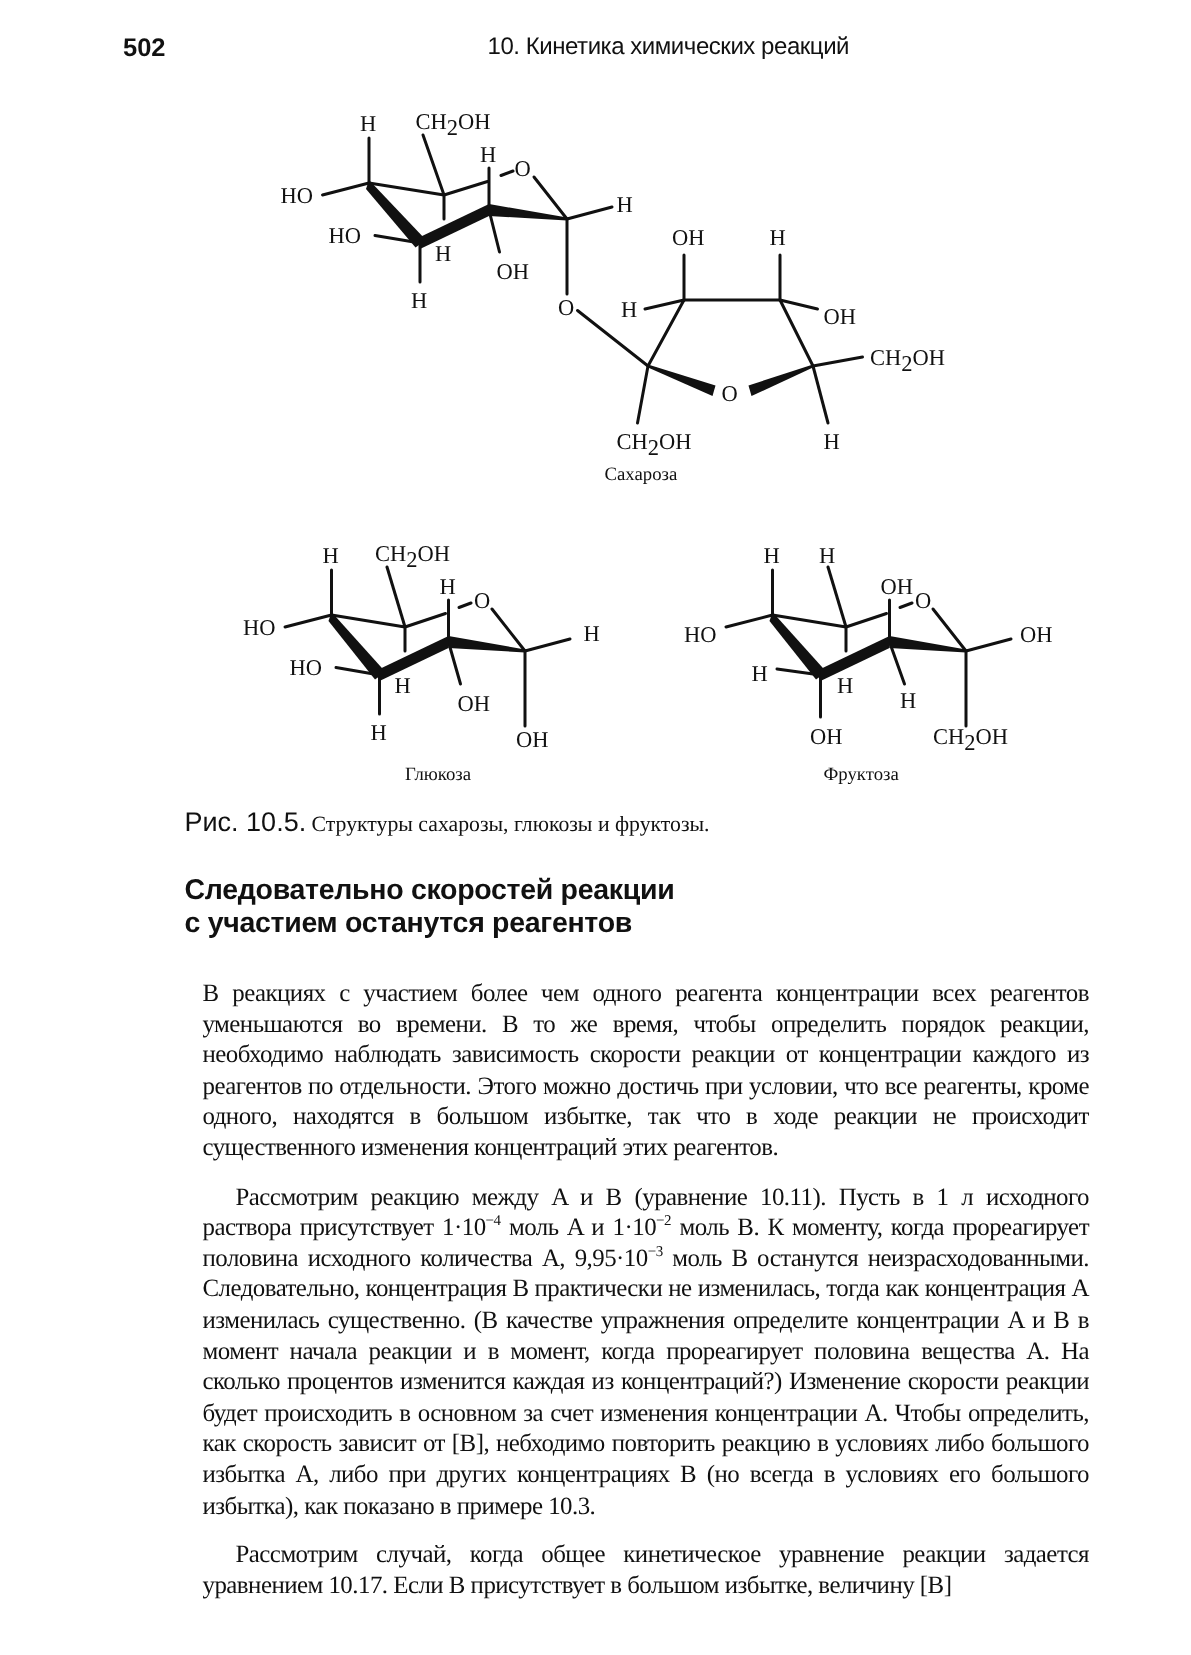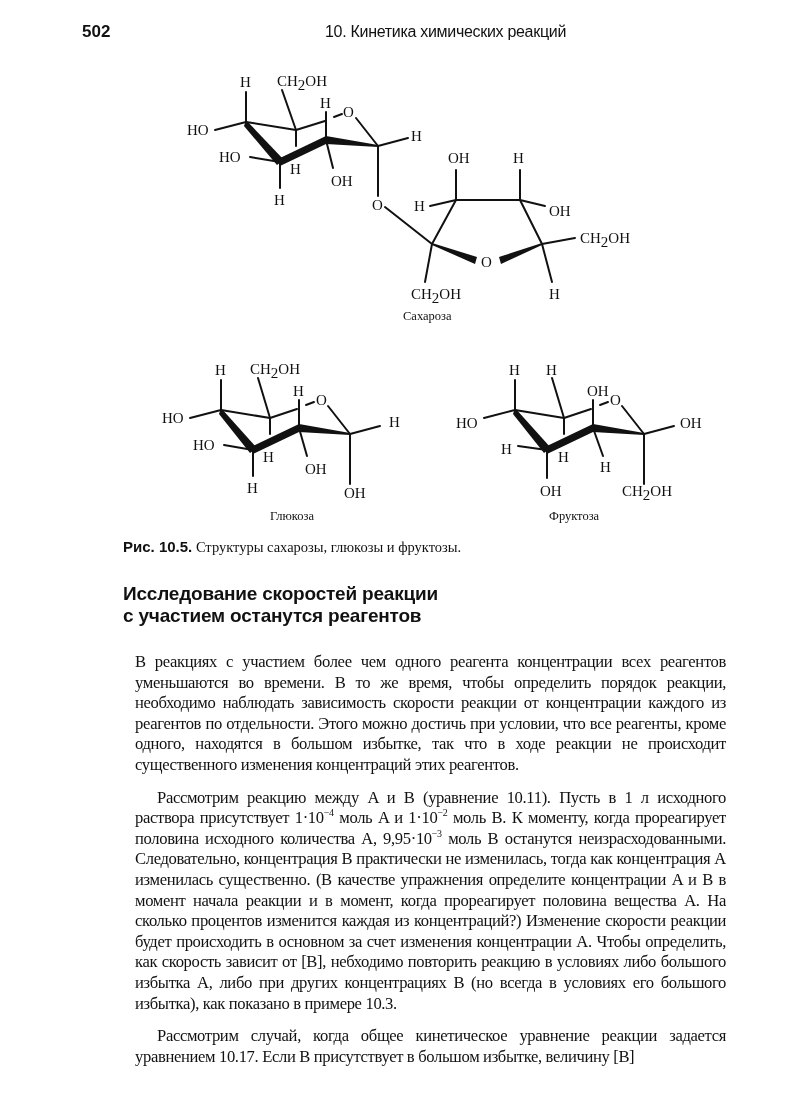--- a/index.html
+++ b/index.html
@@ -3,21 +3,21 @@
 <meta charset="utf-8">
 <style>
   html, body { margin:0; padding:0; background:#fff; }
   body { width:794px; height:1103px; position:relative; overflow:hidden; color:#111; }
   .hdr-num { position:absolute; left:37px; top:22px; font-family:"Liberation Sans", sans-serif; font-weight:bold; font-size:17px;margin-left:45px; }
   .hdr-title { position:absolute; left:293px; top:23px; font-family:"Liberation Sans", sans-serif; font-size:16px; letter-spacing:-0.3px;margin-left:32px; }
   svg.fig { position:absolute; left:0; top:0; }
   svg text { font-family:"Liberation Serif", serif; font-size:15px; fill:#111; }
   svg text.cap { font-size:12.5px; }
   .figcap { position:absolute; left:123px; top:538px; font-family:"Liberation Serif", serif; font-size:14.5px; }
-  .figcap b { font-family:"Liberation Sans", sans-serif; font-weight:bold; font-size:15px; }
+  .figcap b { font-family:"Liberation Sans", sans-serif; font-weight:normal; font-size:18px; }
   .sect { position:absolute; left:123px; top:583px; font-family:"Liberation Sans", sans-serif; font-weight:bold; font-size:19px; line-height:22px; letter-spacing:-0.2px; }
   .body { position:absolute; left:123px; width:615px; font-family:"Liberation Serif", serif; font-size:16.6px; line-height:20.6px; text-align:justify; letter-spacing:-0.35px; }
   .body p { margin:12px; }
   .body p.ind { text-indent:22px; }
   sup { font-size:10px; line-height:0; }
 </style>
 </head>
 <body>
 
 <div class="hdr-num">502</div>
@@ -160,21 +160,21 @@
     <text x="600" y="472">H</text>
     <text x="540" y="496">OH</text>
     <text x="622" y="496">CH<tspan class="sub" dy="4">2</tspan><tspan dy="-4">OH</tspan></text>
     <text class="cap" x="549" y="520">Фруктоза</text>
   </g>
 </svg>
 
 <div class="figcap"><b>Рис. 10.5.</b><span> Структуры сахарозы, глюкозы и фруктозы.</span></div>
 
 <div class="sect">
-  <div>Исследование скоростей реакции</div>
+  <div>Следовательно скоростей реакции</div>
   <div>с участием останутся реагентов</div>
 </div>
 
 <div class="body" style="top:640px;">
   <p>В реакциях с участием более чем одного реагента концентрации всех реагентов уменьшаются во времени. В то же время, чтобы определить порядок реакции, необходимо наблюдать зависимость скорости реакции от концентрации каждого из реагентов по отдельности. Этого можно достичь при условии, что все реагенты, кроме одного, находятся в большом избытке, так что в ходе реакции не происходит существенного изменения концентраций этих реагентов.</p>
   <p class="ind"><span>Рассмотрим реакцию между A и B (уравнение 10.11). Пусть в 1 л исходного раствора присутствует 1·10</span><sup>−4</sup><span> моль A и 1·10</span><sup>−2</sup><span> моль B. К моменту, когда прореагирует половина исходного количества A, 9,95·10</span><sup>−3</sup><span> моль B останутся неизрасходованными. Следовательно, концентрация B практически не изменилась, тогда как концентрация A изменилась существенно. (В качестве упражнения определите концентрации A и B в момент начала реакции и в момент, когда прореагирует половина вещества A. На сколько процентов изменится каждая из концентраций?) Изменение скорости реакции будет происходить в основном за счет изменения концентрации A. Чтобы определить, как скорость зависит от [B], небходимо повторить реакцию в условиях либо большого избытка A, либо при других концентрациях B (но всегда в условиях его большого избытка), как показано в примере 10.3.</span></p>
   <p class="ind">Рассмотрим случай, когда общее кинетическое уравнение реакции задается уравнением 10.17. Если B присутствует в большом избытке, величину [B]</p>
 </div>
 
 </body></html>

